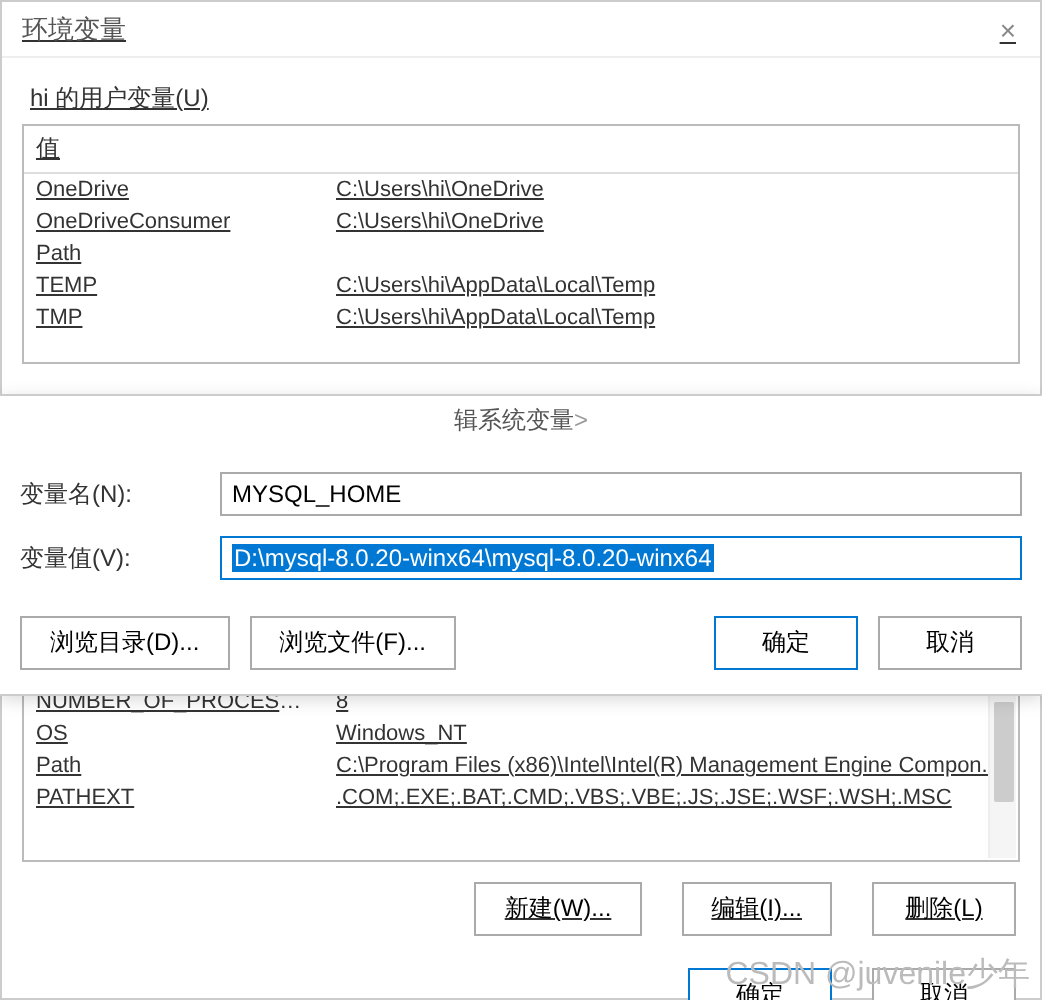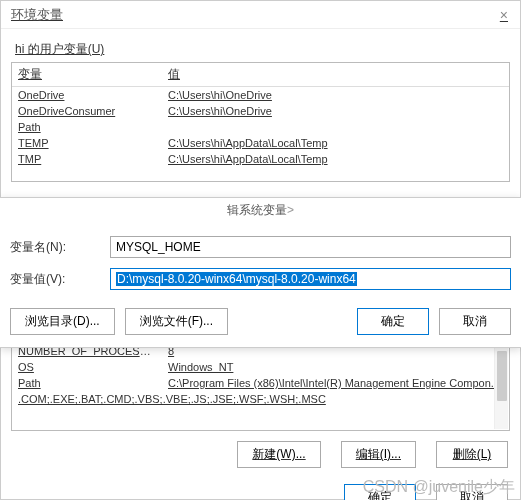--- a/index.html
+++ b/index.html
@@ -105,21 +105,20 @@
 
 <div class="dialog main-dialog">
   <div class="titlebar">
     <span>环境变量</span>
     <span class="close-x">×</span>
   </div>
   <div class="content-area">
     <div class="section-label">hi 的用户变量(U)</div>
     <div class="table-box">
       <div class="tbl-header">
-        <span class="col-name">变量</span>
         <span class="col-val">值</span>
       </div>
       <div class="tbl-rows">
         <div class="tbl-row">
             <span class="col-name">OneDrive</span>
             <span class="col-val">C:\Users\hi\OneDrive</span>
           </div>
         <div class="tbl-row">
             <span class="col-name">OneDriveConsumer</span>
             <span class="col-val">C:\Users\hi\OneDrive</span>
@@ -155,20 +154,21 @@
           </div>
         <div class="tbl-row">
             <span class="col-name">OS</span>
             <span class="col-val">Windows_NT</span>
           </div>
         <div class="tbl-row">
             <span class="col-name">Path</span>
             <span class="col-val">C:\Program Files (x86)\Intel\Intel(R) Management Engine Compon...</span>
           </div>
         <div class="tbl-row">
+            <span class="col-name">PATHEXT</span>
             <span class="col-val">.COM;.EXE;.BAT;.CMD;.VBS;.VBE;.JS;.JSE;.WSF;.WSH;.MSC</span>
           </div>
       </div>
       <div class="scrollbar-v">
         <div class="scrollbar-thumb" style="height:50px; margin-top:20px;"></div>
       </div>
     </div>
     <div class="button-row">
       <button>新建(W)...</button>
       <button>编辑(I)...</button>

